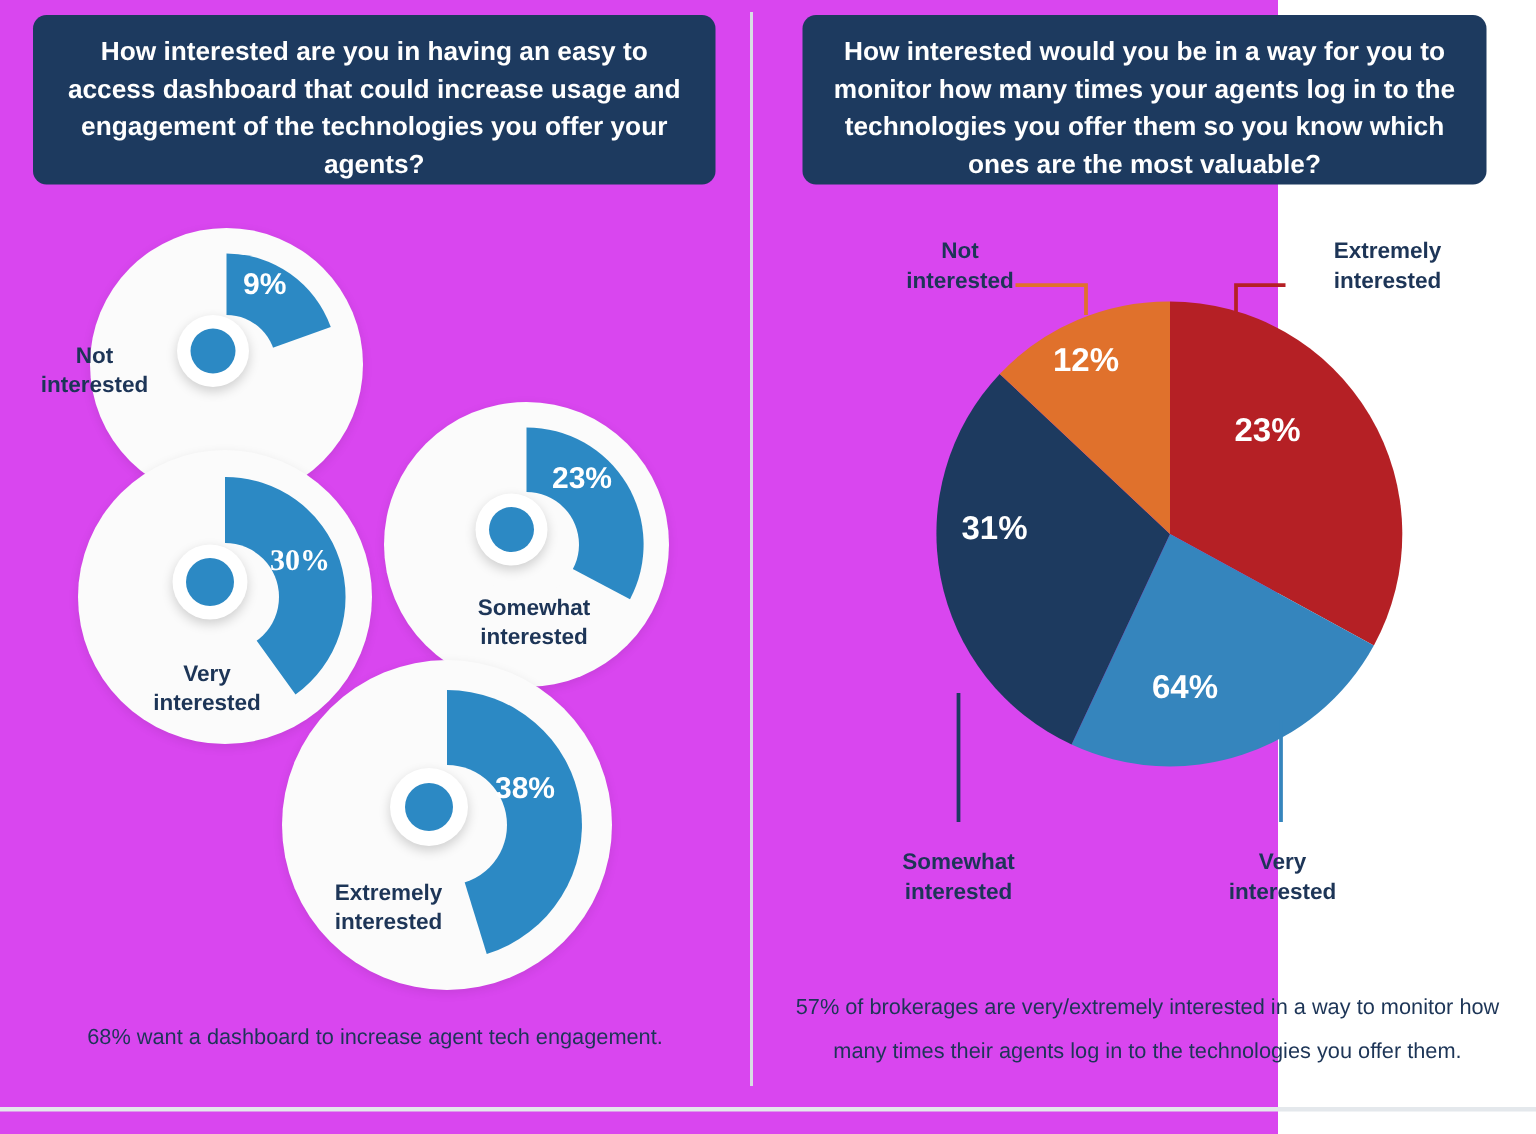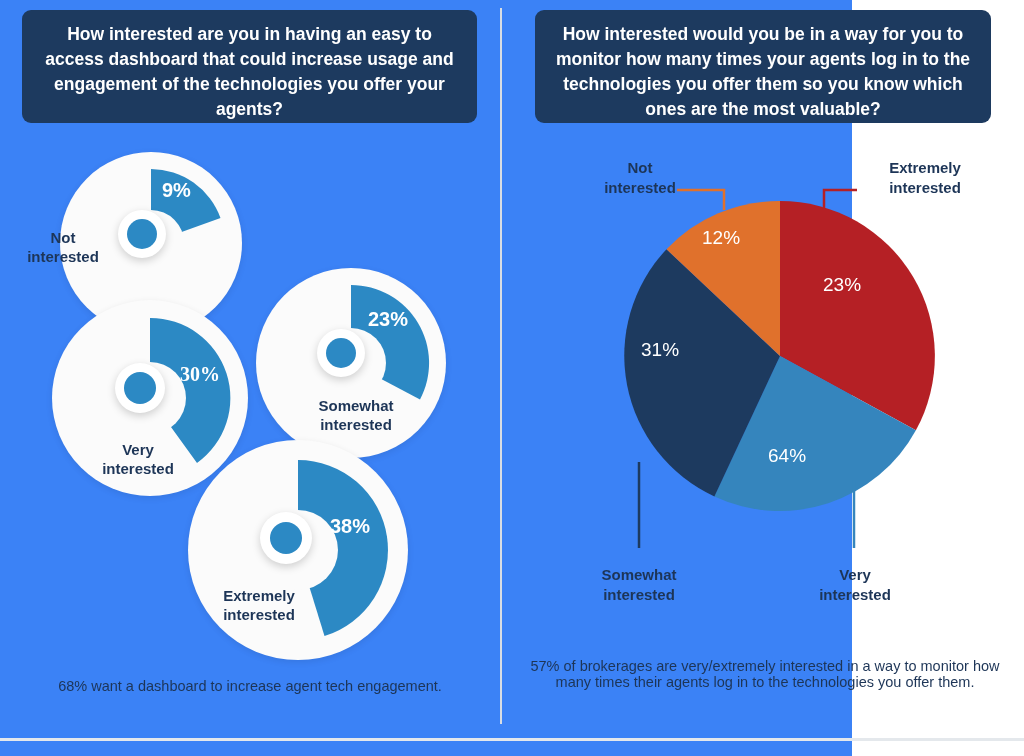--- a/index.html
+++ b/index.html
@@ -11,21 +11,21 @@
     height: 756px;
     background: #ffffff;
     font-family: "Liberation Sans", sans-serif;
     color: #1d3557;
     overflow: hidden;
   }
   #root {
     position: relative;
     width: 852px;
     height: 756px;
-    background: #3b82f6;
+    background: #d946ef;
   }
   .panel {
     position: absolute;
     top: 0;
     height: 740px;
   }
   .panel-left { left: 0; width: 500px; }
   .panel-right { left: 502px; width: 522px; }
 
   .divider {
@@ -61,21 +61,21 @@
     left: 22px; top: 10px; width: 455px; height: 113px;
   }
   .qbox-right {
     left: 33px; top: 10px; width: 456px; height: 113px;
   }
 
   .footnote {
     position: absolute;
     text-align: center;
     font-size: 14.5px;
-    line-height: 16px;
+    line-height: 29px;
     color: #1d3557;
   }
   .footnote-left { left: 40px; top: 678px; width: 420px; }
   .footnote-right { left: 28px; top: 658px; width: 470px; }
 
   
   .gauge {
     position: absolute;
   }
   .gauge .disc {
@@ -117,22 +117,22 @@
   .pie-wrap {
     position: absolute;
     left: 118px;
     top: 196px;
     width: 320px;
     height: 320px;
   }
   .pie-label {
     position: absolute;
     color: #ffffff;
-    font-weight: 400;
-    font-size: 19px;
+    font-weight: 700;
+    font-size: 22px;
     white-space: nowrap;
   }
   .callout-text {
     position: absolute;
     font-size: 15px;
     line-height: 20px;
     font-weight: 700;
     color: #1d3557;
     text-align: center;
     white-space: nowrap;

